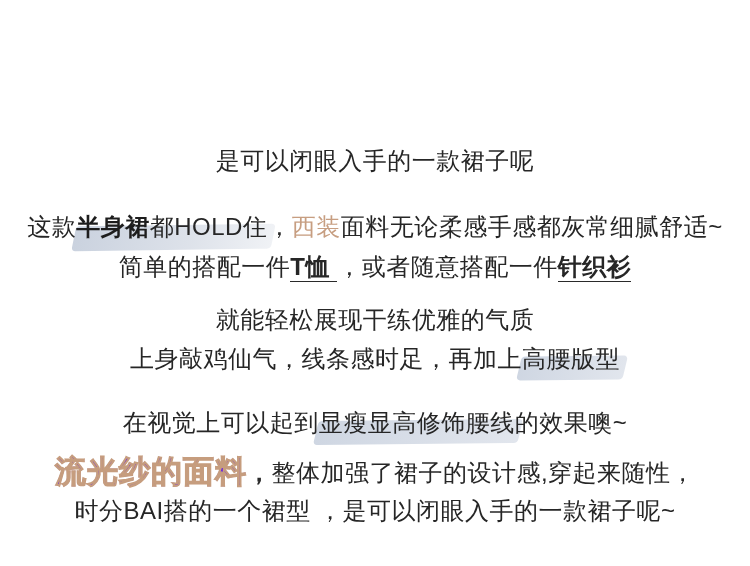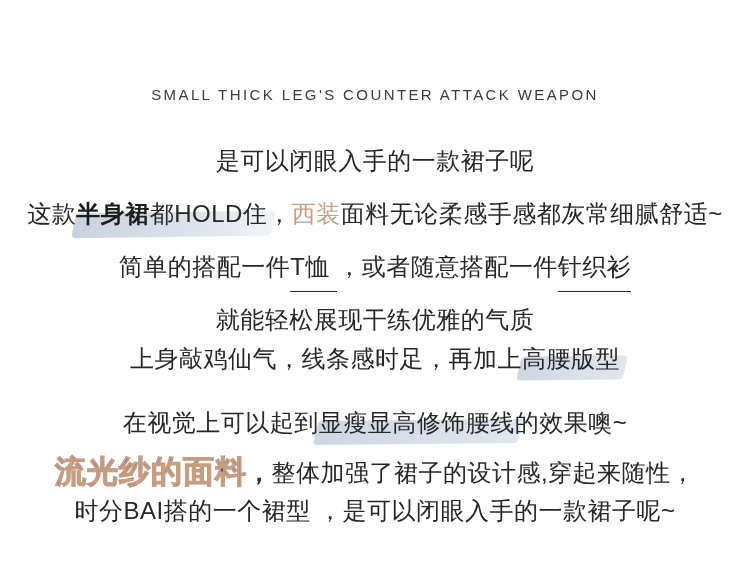--- a/index.html
+++ b/index.html
@@ -31,36 +31,37 @@
   .line{
     position:absolute;left:0;width:100%;
     text-align:center;
     font-size:24px;line-height:34px;
     font-weight:300;
     letter-spacing:0.5px;
     color:#262626;
     white-space:nowrap;
     z-index:0;
   }
-  .l1{top:144px}.l2{top:197px}.l3{top:250px}.l4{top:303px}
+  .l1{top:144px}.l2{top:210px}.l3{top:250px}.l4{top:303px}
   .l5{top:342px}.l6{top:406px}.l7{top:455px}.l8{top:494px}
   .b{font-weight:700;color:#1d1d1d;}
   .accent{color:#c79e81;}
   .accent-bold{
     font-size:31px;
     font-weight:900;
     color:#6d28d9;
     -webkit-text-stroke:1.1px #c69d7e;
     letter-spacing:1px;
     vertical-align:-1px;
   }
   .bold-comma{font-weight:700;color:#2b2b2b;}
   .ul{
     border-bottom:1.5px solid #2a2a2a;
-    padding-bottom:11px;
+    padding-bottom:1px;
+    font-weight:bold;
   }
   
   .hl{position:relative;display:inline-block;}
   .hl::before{
     content:'';
     position:absolute;z-index:-1;
     left:-3px;right:-5px;top:42%;bottom:-14%;
     background:linear-gradient(95deg, rgba(198,207,221,0.85), rgba(206,213,225,0.6));
     transform:skewX(-14deg) rotate(-0.6deg);
     border-radius:4px;
@@ -74,21 +75,20 @@
     transform:skewX(-12deg) rotate(-0.8deg);
     border-radius:4px;
   }
 </style>
 </head>
 <body>
 
 <div id="canvas">
 
 
-  <div class="subtitle">SMALL THICK LEG'S COUNTER ATTACK WEAPON</div>
 
   <div class="line l1"><span>是可以闭眼入手的一款裙子呢</span></div>
 
   <div class="line l2"><span>这款</span><span class="hl-fade"><span class="b">半身裙</span><span>都HOLD住</span></span><span>，</span><span class="accent">西装</span><span>面料无论柔感手感都灰常细腻舒适~</span></div>
 
   <div class="line l3"><span>简单的搭配一件</span><span class="ul">T恤&nbsp;</span><span>，或者随意搭配一件</span><span class="ul">针织衫</span></div>
 
   <div class="line l4"><span>就能轻松展现干练优雅的气质</span></div>
 
   <div class="line l5"><span>上身敲鸡仙气，线条感时足，再加上</span><span class="hl">高腰版型</span></div>

